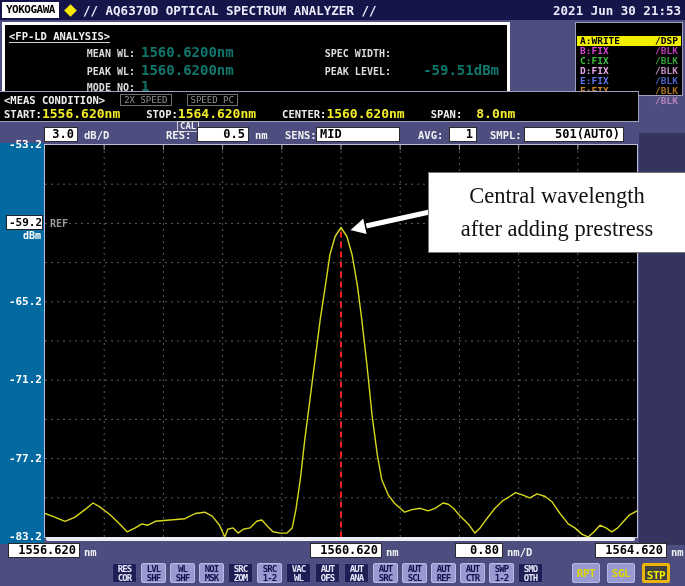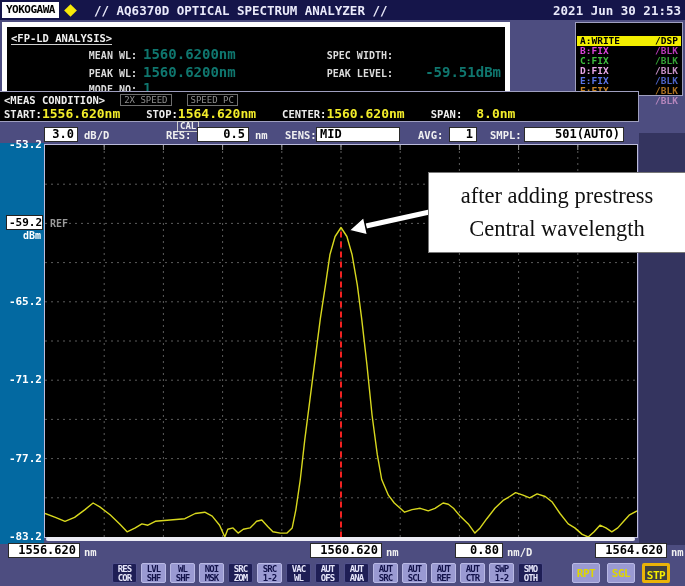--- a/index.html
+++ b/index.html
@@ -7,24 +7,24 @@
   body {
     position: relative;
     background: #4d4d80;
     font-family: "DejaVu Sans Mono", monospace;
     overflow: hidden;
   }
   
   .hdr { position:absolute; left:0; top:0; width:685px; height:20px; background:#15154a; display:flex; align-items:center; }
   .logo { background:#fff; color:#000; font-weight:bold; font-size:11px; line-height:14px; padding:1px 4px; margin-left:2px; letter-spacing:-0.5px; }
   .diamond { width:9px; height:9px; background:#f7e908; transform:rotate(45deg); margin-left:7px; }
-  .hdr-title { color:#eaeafa; font-size:12.5px; font-weight:bold; margin-left:19px; white-space:nowrap; }
+  .hdr-title { color:#eaeafa; font-size:12.5px; font-weight:bold; margin-left:8px; white-space:nowrap; }
   .hdr-clock { color:#eaeafa; font-size:12.5px; font-weight:bold; margin-left:auto; margin-right:4px; white-space:nowrap; }
   
-  .fp { position:absolute; left:2px; top:22px; width:508px; height:74px; background:#000; border:5px solid #ffffff; overflow:hidden; }
+  .fp { position:absolute; left:2px; top:22px; width:508px; height:74px; background:#000; border:3px solid #ffffff; overflow:hidden; }
   .fp-title { color:#f0f0f0; font-size:10.5px; font-weight:bold; border-bottom:1px solid #cfcfcf; display:inline-block; margin:1px 0 0 4px; }
   .fp-row { display:flex; align-items:baseline; line-height:16px; }
   .fp-row.sm { line-height:13px; }
   .fp-label { color:#dcdcdc; font-size:10px; font-weight:bold; text-align:right; padding-right:6px; white-space:nowrap; }
   .fp-val { color:#0f766e; font-size:14px; font-weight:bold; white-space:nowrap; }
   .w1 { width:136px; } .v1 { width:152px; } .w2 { width:104px; } .v2 { width:102px; text-align:right; }
   .w4 { width:160px; }
   
   .legend { position:absolute; left:575px; top:22px; width:108px; height:74px; background:#000; border:1px solid #9f9fbf; display:flex; flex-direction:column; justify-content:space-between; padding:13px 1px; }
   .tr-row { display:flex; justify-content:space-between; font-size:9.5px; font-weight:bold; line-height:10px; padding:0 3px; }
@@ -212,22 +212,22 @@
       <text x="5" y="82.4" fill="#9a9a9a" font-size="10" font-weight="bold" font-family="DejaVu Sans Mono, monospace">REF</text>
       <line x1="296" y1="86.4506666666666" x2="296" y2="392" stroke="#f22020" stroke-width="2" stroke-dasharray="6 4"></line>
       <polyline points="0.0,368.5 10.4,372.4 20.0,376.3 29.6,372.4 40.0,364.6 48.1,358.0 54.8,361.9 65.1,369.8 74.7,378.9 82.1,386.8 90.3,382.9 96.9,378.9 102.9,380.2 110.3,376.3 125.1,375.0 139.9,373.7 150.2,368.5 159.8,367.2 167.2,371.1 174.6,380.2 179.8,392.0 182.8,384.2 188.0,382.9 193.1,388.1 198.3,384.2 205.0,382.9 211.6,376.3 216.8,375.0 222.7,381.5 227.9,386.8 235.3,388.1 242.0,388.1 247.2,382.9 250.9,364.6 255.3,334.5 259.7,295.3 264.9,254.8 270.1,214.3 275.3,173.8 280.5,139.8 284.9,109.8 290.1,91.5 296.0,82.5 301.9,91.5 307.1,109.8 312.3,139.8 316.7,173.8 321.9,219.5 327.1,270.5 332.3,309.7 336.7,334.5 343.4,350.2 349.3,358.0 355.2,363.3 359.6,367.2 367.0,364.6 375.2,363.3 383.3,365.9 390.0,363.3 398.1,358.0 403.3,359.3 408.5,363.3 415.1,371.1 423.3,378.9 429.9,388.1 435.1,382.9 441.8,373.7 449.9,363.3 458.1,355.4 464.7,351.5 470.6,347.6 478.0,350.2 484.7,352.8 492.1,348.9 500.2,351.5 506.9,356.7 515.0,368.5 523.2,378.9 529.8,382.9 537.2,389.4 543.2,392.0 549.1,386.8 555.0,380.2 560.9,382.9 566.8,386.8 572.8,382.9 578.7,376.3 584.6,369.8 592.0,365.9" fill="none" stroke="#d8d81e" stroke-width="1.4" stroke-linejoin="round"></polyline>
       <line x1="389" y1="66" x2="321" y2="81" stroke="#000" stroke-width="9"></line>
       <line x1="389" y1="66" x2="321" y2="81" stroke="#fff" stroke-width="5"></line>
       <polygon points="304,85.4506666666666 318.7,72.3 322.5,89.9" fill="#fff" stroke="#000" stroke-width="1.5"></polygon>
     </svg>
 </div>
 
 <div class="annot">
+  <div class="ln">Central wavelength</div>
   <div class="ln">after adding prestress</div>
-  <div class="ln">Central wavelength</div>
 </div>
 
 <div class="hscroll"></div>
 
 <div class="xlabels">
   <span class="wbox" style="left:8px;width:72px">1556.620</span>
   <span class="xunit" style="left:84px">nm</span>
   <span class="wbox" style="left:310px;width:72px">1560.620</span>
   <span class="xunit" style="left:386px">nm</span>
   <span class="wbox" style="left:455px;width:48px">0.80</span>

